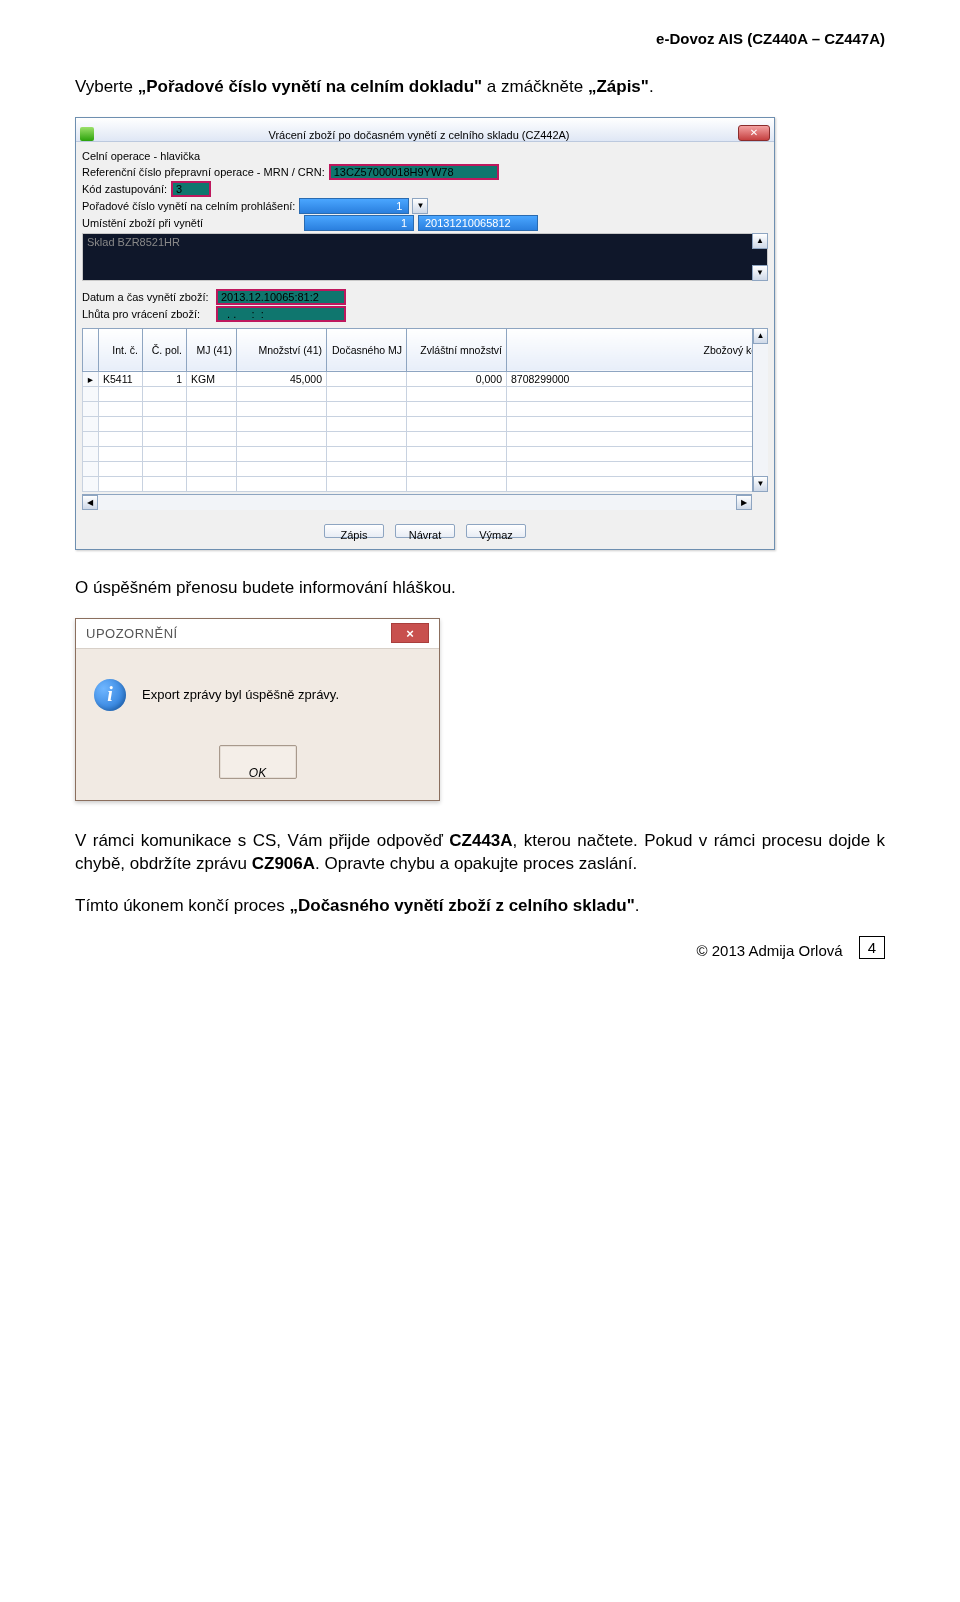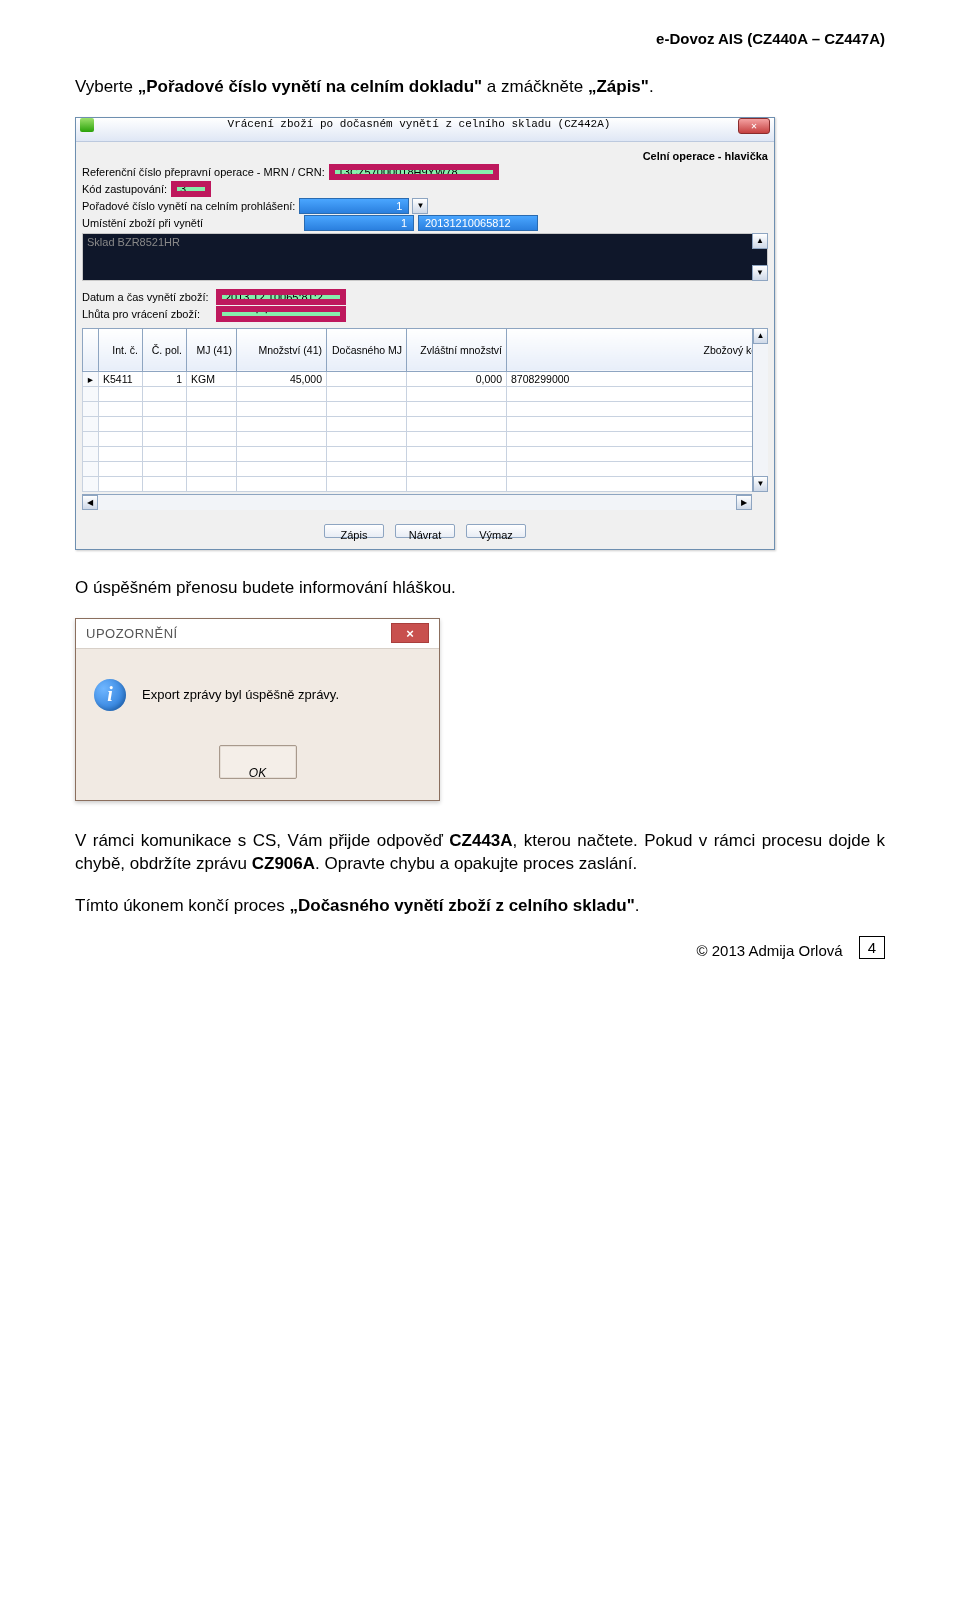--- a/index.html
+++ b/index.html
@@ -23,42 +23,41 @@
     background: #f0f0f0;
     font-size: 11px;
     font-family: Tahoma, Arial, sans-serif;
     margin-bottom: 26px;
     box-shadow: 1px 1px 2px rgba(0,0,0,0.2);
   }
   .titlebar {
     background: linear-gradient(#fff, #dfe7f5);
     height: 24px;
     display: flex;
-    align-items: flex-start;
+    align-items: flex-end;
     padding: 0 4px;
     border-bottom: 1px solid #bcc9de;
-    font-family: Liberation Mono, monospace;
   }
   .titlebar .icon { width: 14px; height: 14px; background: linear-gradient(#9be06a,#2aa20a); border-radius: 2px; margin-right: 6px; }
   .titlebar .title { flex: 1; text-align: center; font-size: 11px; color: #000; }
   .close-btn {
     width: 32px; height: 16px;
     background: linear-gradient(#f4a2a2,#c54040);
     border: 1px solid #8a2c2c;
     border-radius: 3px;
     color: #fff;
     font-size: 10px;
     display: flex; align-items: center; justify-content: center;
   }
   .win1 .body { padding: 4px 6px 8px 6px; }
-  .section-title { font-weight: bold; margin: 4px 0 2px 0; color: #000; text-align: right; }
+  .section-title { font-weight: normal; margin: 4px 0 2px 0; color: #000; }
   .field-row { display: flex; align-items: center; margin: 1px 0; gap: 4px; }
   .field-row label { white-space: nowrap; color: #000; }
   .txt {
-    background: #86efac; border: 6px solid #be185d; height: 16px;
+    background: #0f766e; border: 2px solid #be185d; height: 16px;
     padding: 0 3px; font-size: 11px; font-family: Tahoma, Arial, sans-serif;
   }
   .blue-field {
     background: linear-gradient(#4aa6ff,#2a7fde);
     color: #fff; border: 1px solid #2a6bb0; height: 16px;
     padding: 0 6px; font-size: 11px; display: inline-flex; align-items: center;
   }
   .dd-arrow {
     width: 16px; height: 16px; background: linear-gradient(#fff,#cfd9e8);
     border: 1px solid #8ea5c1; display: inline-flex; align-items:center; justify-content:center;

